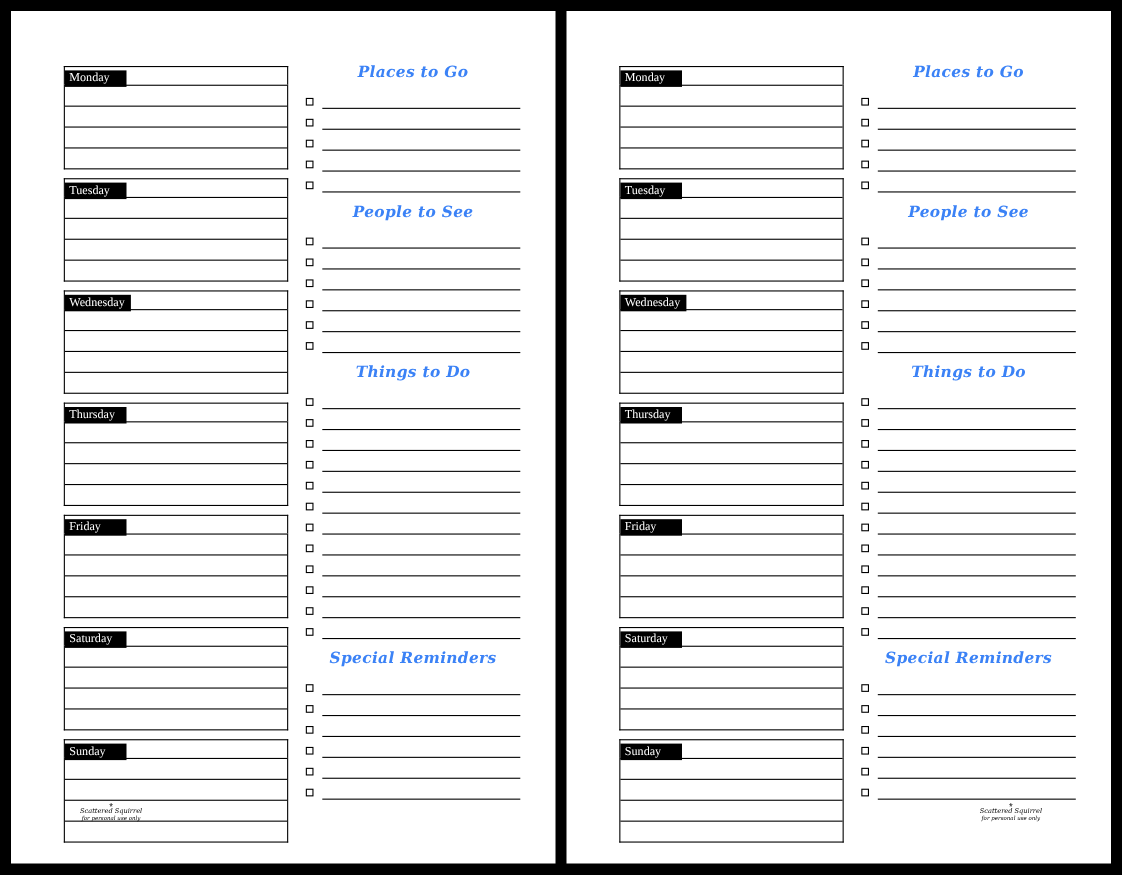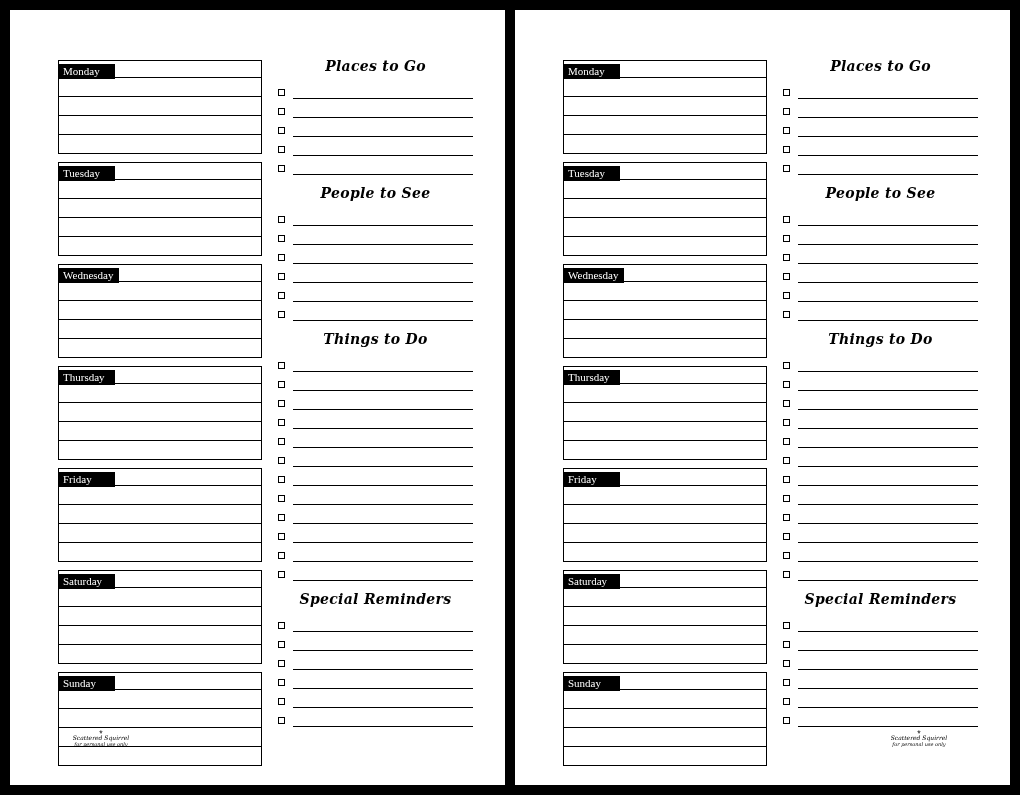--- a/index.html
+++ b/index.html
@@ -82,21 +82,21 @@
   }
   .section-title {
     text-align: center;
     font-family: "DejaVu Serif", serif;
     font-style: italic;
     font-weight: bold;
     font-size: 14px;
     letter-spacing: 0.3px;
     margin: 0 0 6px 0;
     padding: 0;
-    color: #000000;
+    color: #3b82f6;
   }
   .section {
     margin-bottom: 10px;
   }
   .list-row {
     display: flex;
     align-items: flex-end;
     height: 19px;
   }
   .checkbox {

